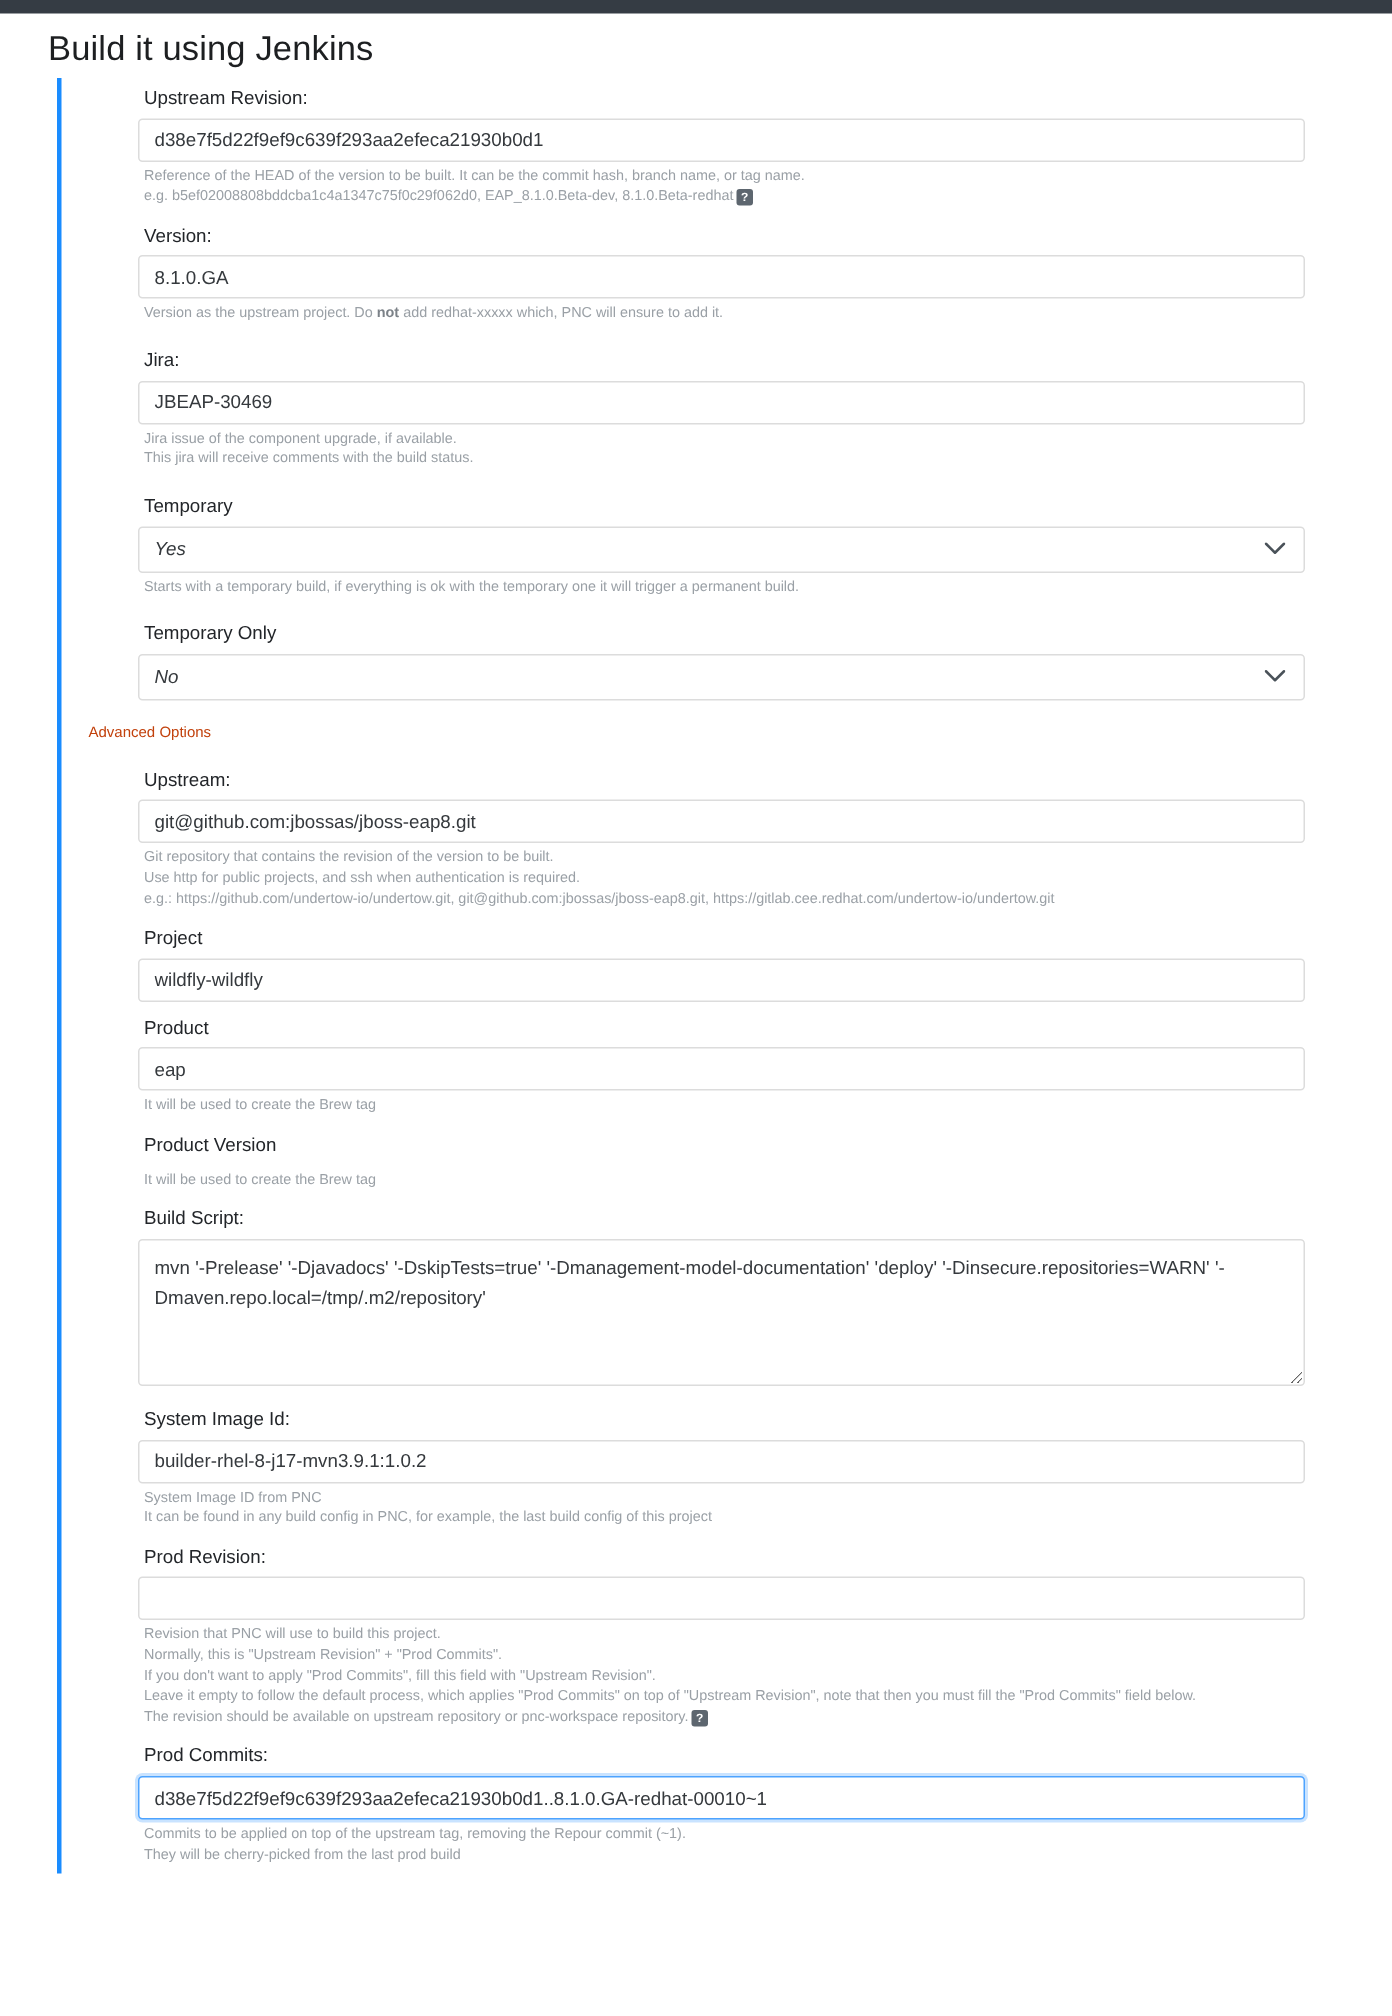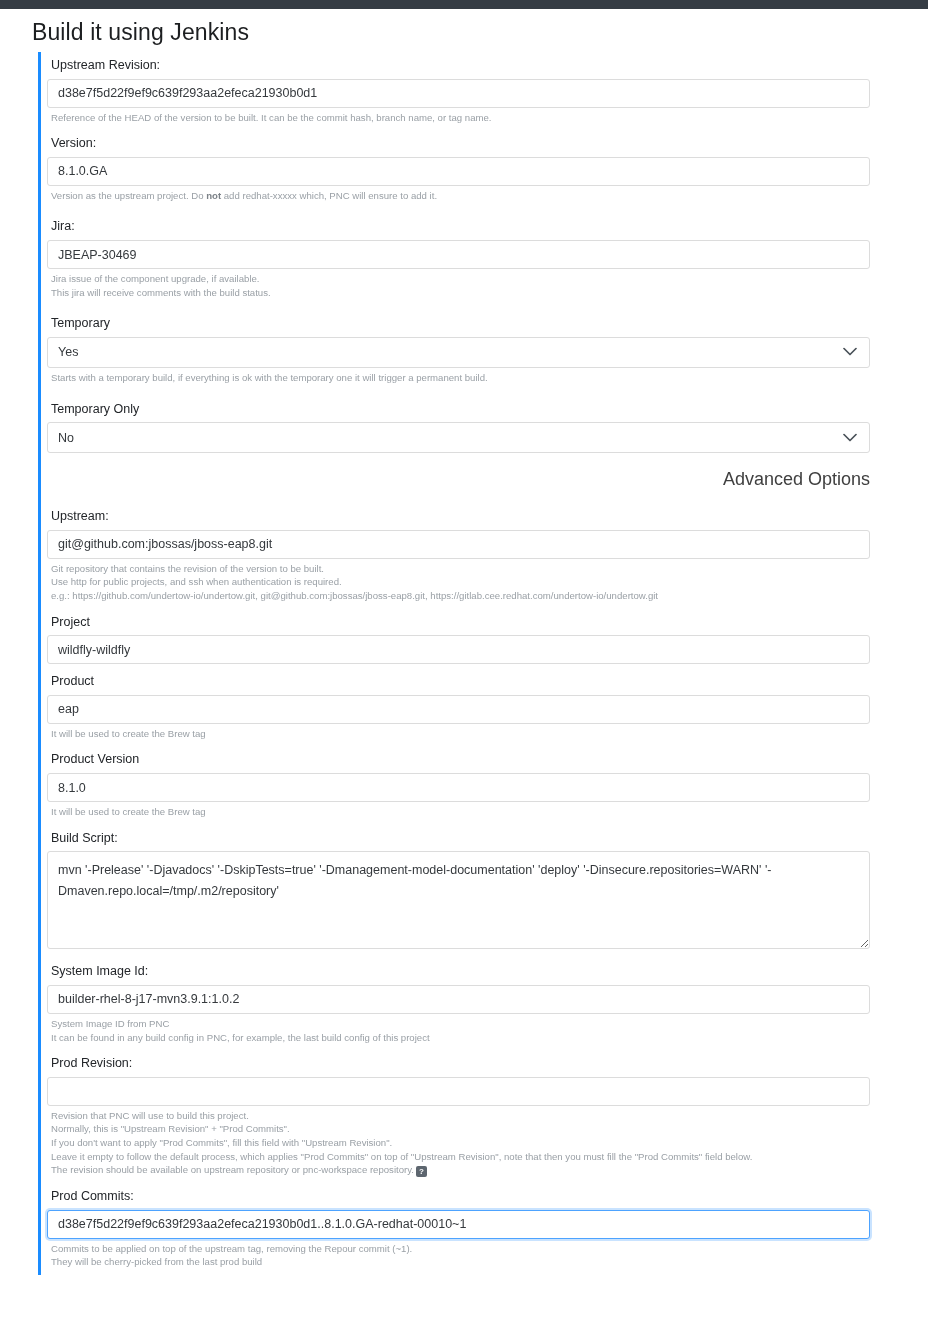--- a/index.html
+++ b/index.html
@@ -34,21 +34,21 @@
   
   .form-wrap {
     position: relative;
     margin-left: 38px;
     margin-right: 58px;
     border-left: 3px solid #1a8cff;
     padding-left: 6px;
     padding-bottom: 4px;
   }
 
-  .field { margin-bottom: 0; }
+  .field { margin-bottom: 0; margin-left: 45px; }
 
   .label {
     display: block;
     font-size: 12.5px;
     color: #222529;
     padding: 6px 0 5px 4px;
     line-height: 1.25;
   }
 
   .control {
@@ -70,20 +70,21 @@
     border: 1px solid #4da3ff;
     box-shadow: 0 0 0 2px rgba(77,163,255,0.30);
   }
 
   select.control {
     height: 31px;
     appearance: none;
     -webkit-appearance: none;
     padding-right: 20px;
     color: #35393d;
+    font-style: italic;
   }
   .select-shell { position: relative; }
   .chev {
     position: absolute;
     right: 13px;
     top: 50%;
     transform: translateY(-50%);
     pointer-events: none;
     line-height: 0;
   }
@@ -114,24 +115,23 @@
     border-radius: 2px;
     font-size: 8px;
     line-height: 11px;
     text-align: center;
     vertical-align: -1px;
     margin-left: 2px;
     font-weight: bold;
   }
 
   .section-head {
-    font-size: 18px;
-    color: #404040;
+    font-size: 10px;
+    color: #c2410c;
     padding: 16px 0 13px 12px;
-    text-align: right;
   }
 
   .spacer-sm { height: 4px; }
   .spacer-md { height: 9px; }
 </style>
 </head>
 <body>
 
 <div class="page">
 
@@ -139,20 +139,21 @@
 
   <h1 class="page-title">Build it using Jenkins</h1>
 
   <div class="form-wrap">
 
     <div class="field">
       <label class="label">Upstream Revision:</label>
       <input class="control" type="text" value="d38e7f5d22f9ef9c639f293aa2efeca21930b0d1" style="">
       <div class="help">
         <div>Reference of the HEAD of the version to be built. It can be the commit hash, branch name, or tag name.</div>
+        <div><span>e.g. b5ef02008808bddcba1c4a1347c75f0c29f062d0, EAP_8.1.0.Beta-dev, 8.1.0.Beta-redhat</span><span class="qmark">?</span></div>
       </div>
     </div>
 
     <div class="spacer-sm"></div>
 
     <div class="field">
       <label class="label">Version:</label>
       <input class="control" type="text" value="8.1.0.GA" style="">
       <div class="help">
         <div><span>Version as the upstream project. Do </span><b>not</b><span> add redhat-xxxxx which, PNC will ensure to add it.</span></div>
@@ -231,21 +232,20 @@
       <input class="control" type="text" value="eap" style="">
       <div class="help">
         <div>It will be used to create the Brew tag</div>
       </div>
     </div>
 
     <div class="spacer-sm"></div>
 
     <div class="field">
       <label class="label">Product Version</label>
-      <input class="control" type="text" value="8.1.0" style="">
       <div class="help">
         <div>It will be used to create the Brew tag</div>
       </div>
     </div>
 
     <div class="spacer-sm"></div>
 
     <div class="field">
       <label class="label">Build Script:</label>
       <textarea class="control" style="">mvn '-Prelease' '-Djavadocs' '-DskipTests=true' '-Dmanagement-model-documentation' 'deploy' '-Dinsecure.repositories=WARN' '-Dmaven.repo.local=/tmp/.m2/repository'</textarea>

